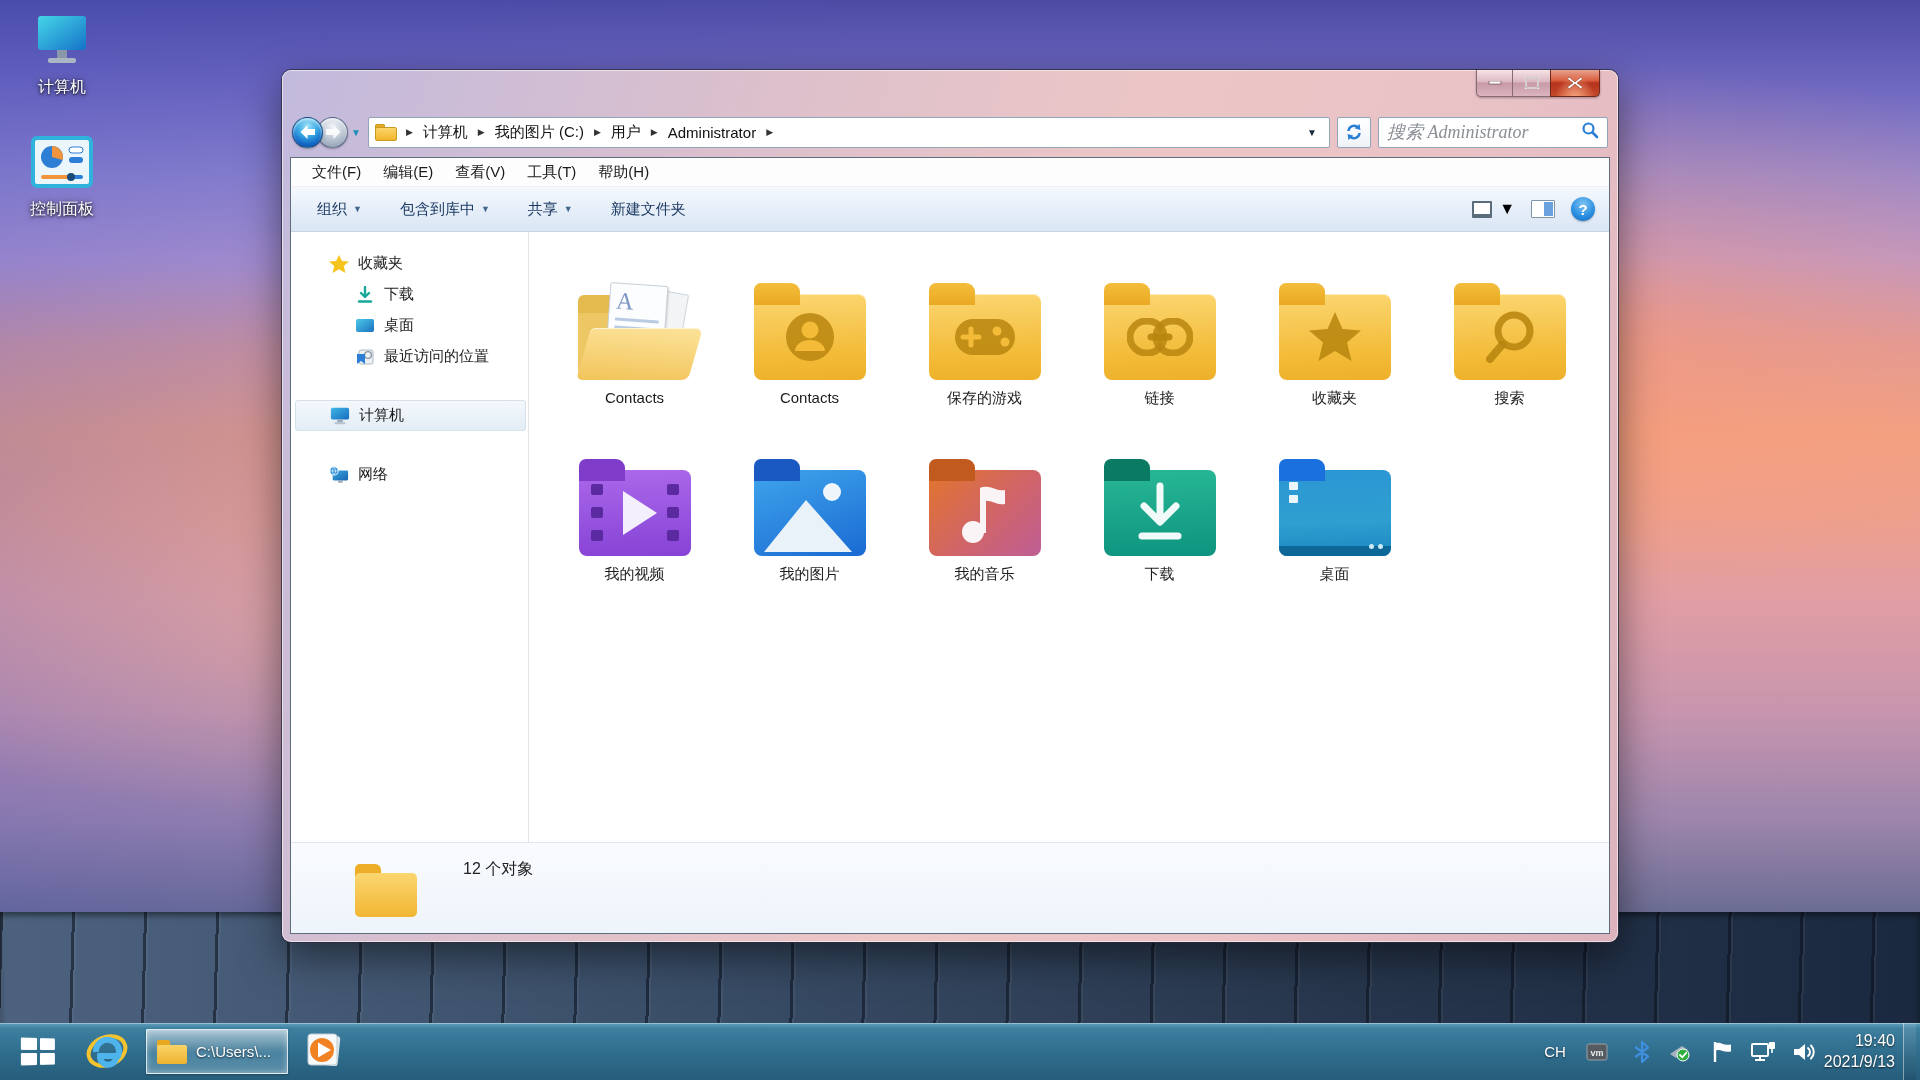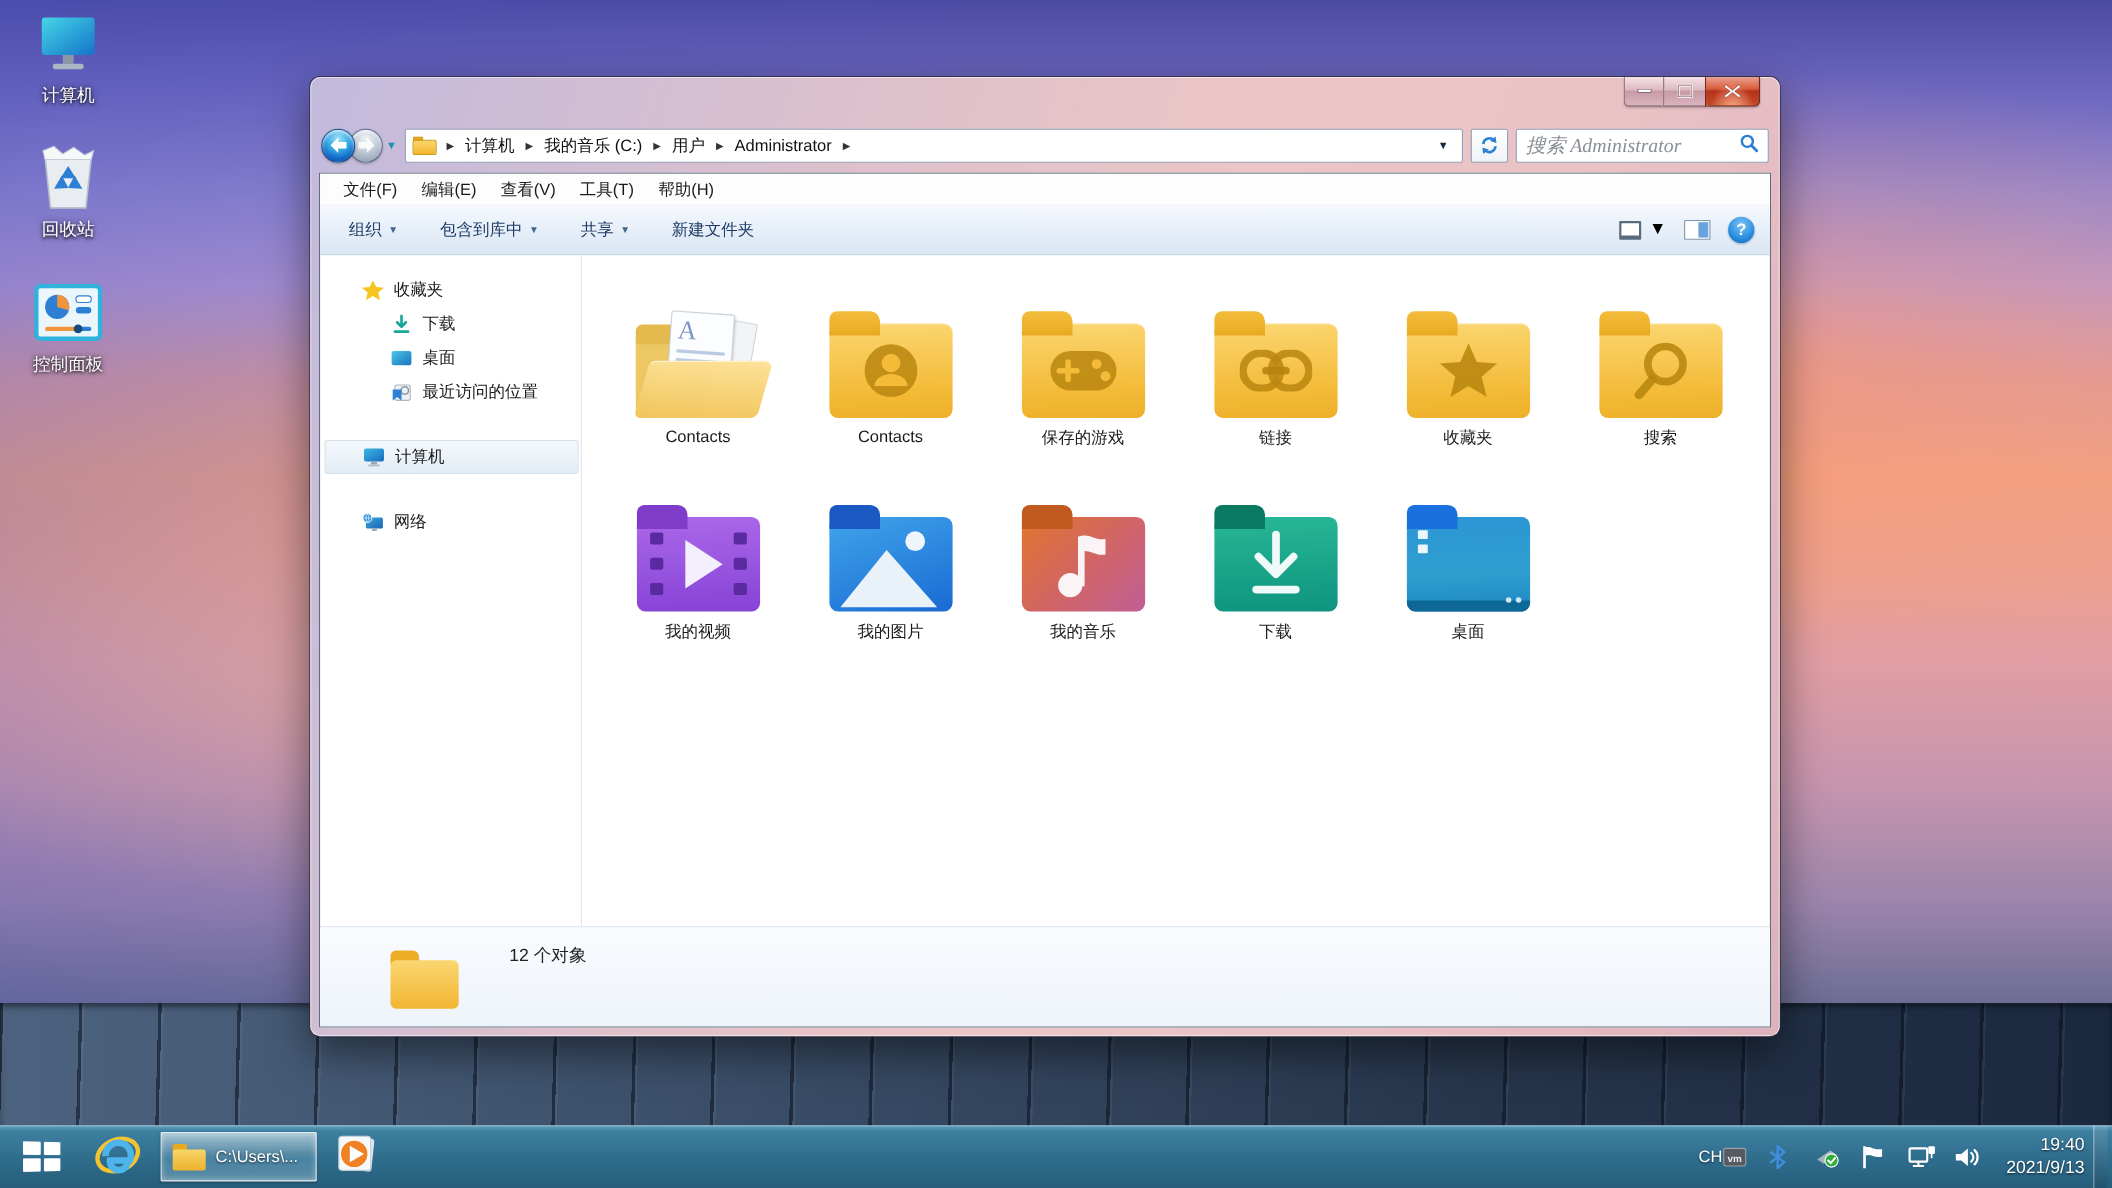--- a/index.html
+++ b/index.html
@@ -171,21 +171,21 @@
   .task-btn { height:45px; margin:0 4px 0 8px; padding:0 16px 0 10px; display:flex; align-items:center; gap:9px;
     background:linear-gradient(rgba(255,255,255,.55), rgba(255,255,255,.18) 45%, rgba(150,200,225,.25) 55%, rgba(190,225,245,.35));
     border:1px solid rgba(250,253,255,.8); border-radius:1px; box-shadow:inset 0 0 6px rgba(255,255,255,.4), 0 1px 2px rgba(0,0,0,.25); }
   .task-btn .mini-folder { position:relative; width:30px; height:24px; }
   .task-btn .mini-folder .b { position:absolute; left:0; bottom:0; width:30px; height:19px; border-radius:2px; background:linear-gradient(#f8d468,#eeb22e); }
   .task-btn .mini-folder .t { position:absolute; left:0; top:0; width:13px; height:7px; border-radius:2px 2px 0 0; background:#e8a81f; }
   .task-btn .tlabel { color:#fff; font-size:15px; text-shadow:0 1px 2px rgba(0,0,0,.7); white-space:nowrap; }
 
   .tray { margin-left:auto; display:flex; align-items:center; height:100%; padding-right:4px; }
   .tray-txt { color:#fff; font-size:15px; text-shadow:0 1px 2px rgba(0,0,0,.6); }
-  .tray-ico { width:42px; height:22px; display:flex; align-items:center; justify-content:flex-start; }
+  .tray-ico { width:42px; height:22px; display:flex; align-items:center; justify-content:flex-end; }
   .clock { text-align:right; color:#fff; font-size:16px; line-height:1.3; text-shadow:0 1px 2px rgba(0,0,0,.7); margin-left:6px; }
   .show-desktop { width:13px; height:100%; border-left:1px solid rgba(255,255,255,.45);
     background:linear-gradient(rgba(255,255,255,.12), rgba(0,0,0,.1)); margin-left:8px; }
 </style>
 </head>
 <body>
 
 <div class="desktop">
   <div class="planks"></div>
 
@@ -201,34 +201,20 @@
               </linearGradient>
             </defs>
           <rect x="25" y="38" width="10" height="8" fill="#8a97a8"></rect>
           <rect x="16" y="46" width="28" height="5" rx="2" fill="#aab6c4"></rect>
         </svg>
       </span>
       <span class="lbl">计算机</span>
     </div>
     <div class="dsk-item">
       <span class="glyph">
-        <svg width="58" height="62" viewBox="0 0 58 62">
-          <polygon points="8,12 50,12 45,58 13,58" fill="#e9edf1" stroke="#b9c2cc" stroke-width="1.5"></polygon>
-          <polygon points="6,6 16,2 24,9 34,3 44,10 52,6 50,14 8,14" fill="#f6f8fa" stroke="#c4ccd5" stroke-width="1"></polygon>
-          <g fill="#2d7fd6">
-            <polygon points="29,20 36,31 22,31"></polygon>
-            <polygon points="17,42 24,31 31,42" transform="rotate(120 24 37)"></polygon>
-            <polygon points="27,42 34,31 41,42" transform="rotate(-120 34 37)"></polygon>
-          </g>
-        </svg>
-      </span>
-      <span class="lbl">回收站</span>
-    </div>
-    <div class="dsk-item">
-      <span class="glyph">
         <svg width="62" height="52" viewBox="0 0 62 52">
           <rect x="2" y="2" width="58" height="48" rx="4" fill="#eaf6fb" stroke="#2fb3dc" stroke-width="4"></rect>
           <circle cx="21" cy="21" r="11" fill="#2d7fd6"></circle>
           <path d="M21 10 A11 11 0 0 1 31.5 24 L21 21 Z" fill="#f0953c"></path>
           <rect x="38" y="11" width="14" height="6" rx="3" fill="#ffffff" stroke="#2d7fd6"></rect>
           <rect x="38" y="21" width="14" height="6" rx="3" fill="#2d7fd6"></rect>
           <rect x="10" y="39" width="30" height="4" rx="2" fill="#f0953c"></rect>
           <rect x="40" y="39" width="12" height="4" rx="2" fill="#2d7fd6"></rect>
           <circle cx="40" cy="41" r="4" fill="#1a4a7a"></circle>
         </svg>
@@ -273,21 +259,21 @@
       </div>
 
       <div class="crumb-bar">
         <span class="crumb-folder">
             <span class="t"></span>
             <span class="b"></span>
           </span>
         <span class="crumb-sep">▶</span>
         <span class="crumb-txt">计算机</span>
         <span class="crumb-sep">▶</span>
-        <span class="crumb-txt">我的音乐 (C:)</span>
+        <span class="crumb-txt">我的图片 (C:)</span>
         <span class="crumb-sep">▶</span>
         <span class="crumb-txt">用户</span>
         <span class="crumb-sep">▶</span>
         <span class="crumb-txt">Administrator</span>
         <span class="crumb-sep">▶</span>
         <span class="crumb-dd">▼</span>
       </div>
 
       <div class="refresh-btn">
         <svg width="18" height="18" viewBox="0 0 18 18">

